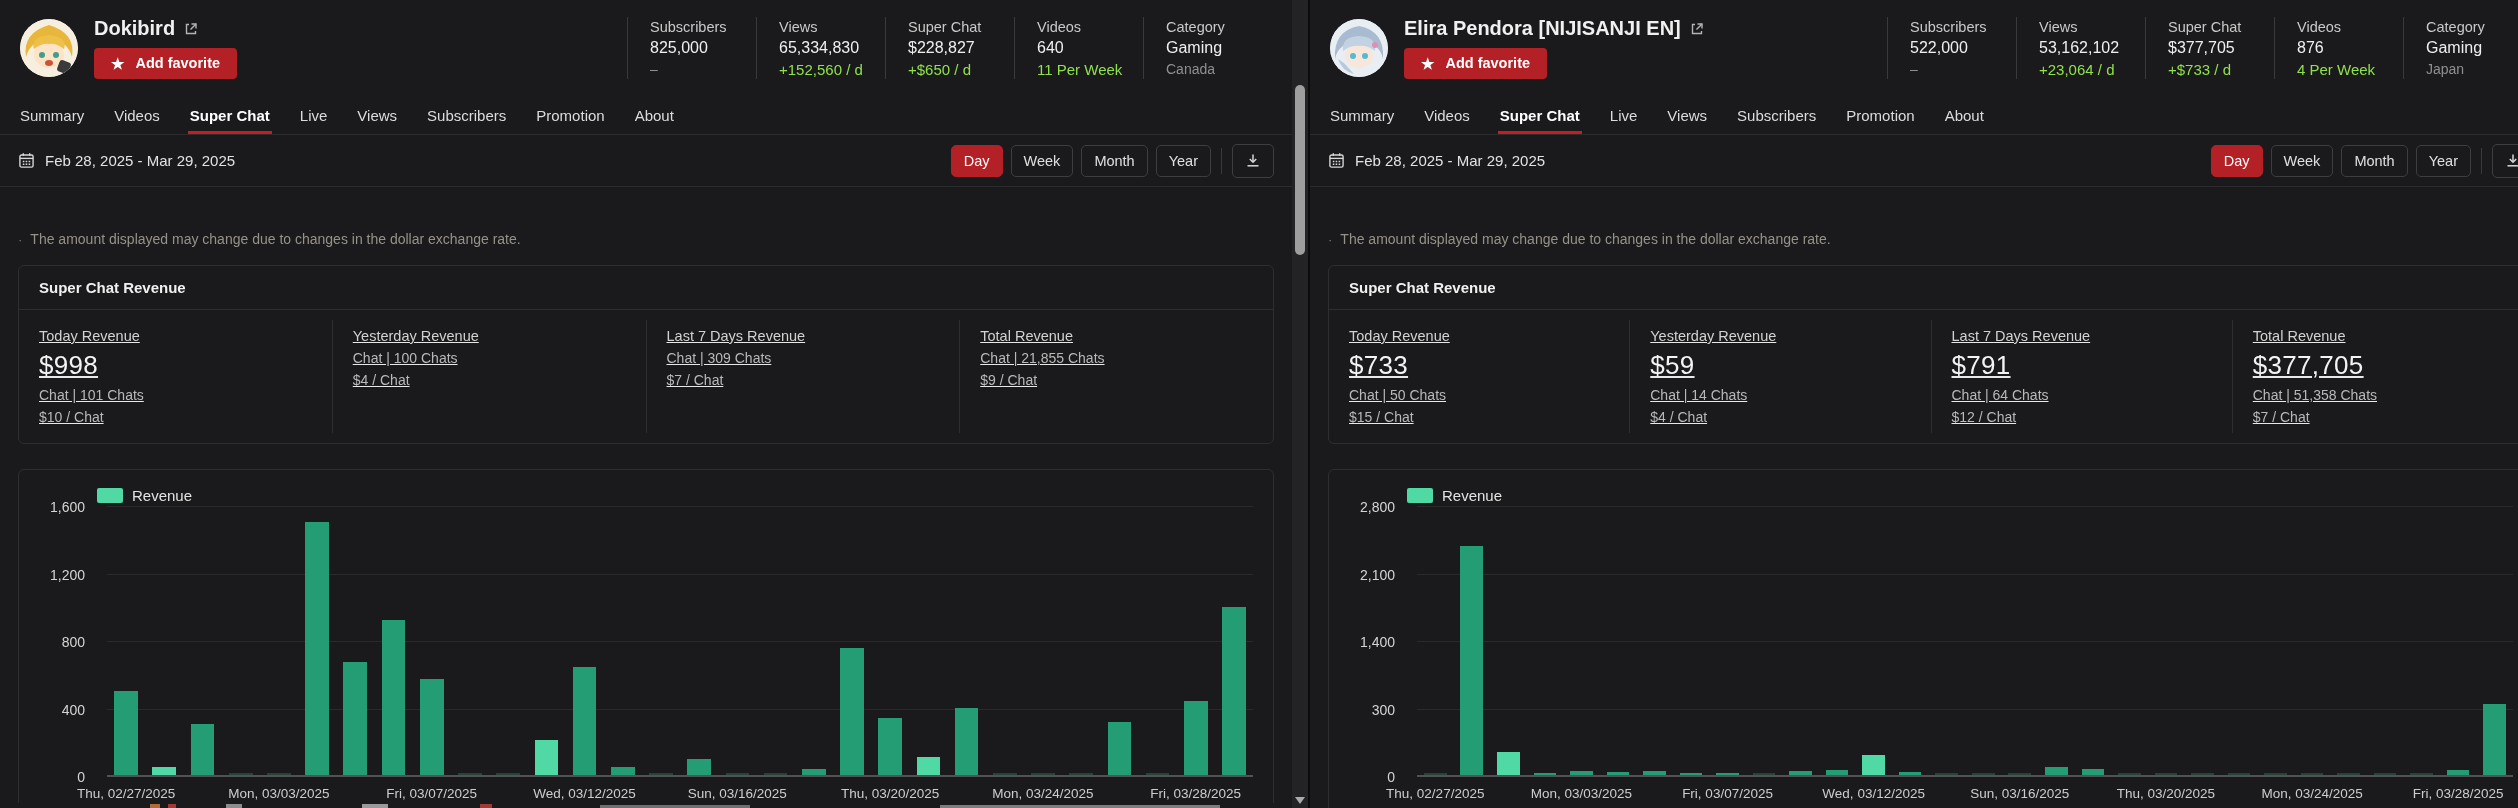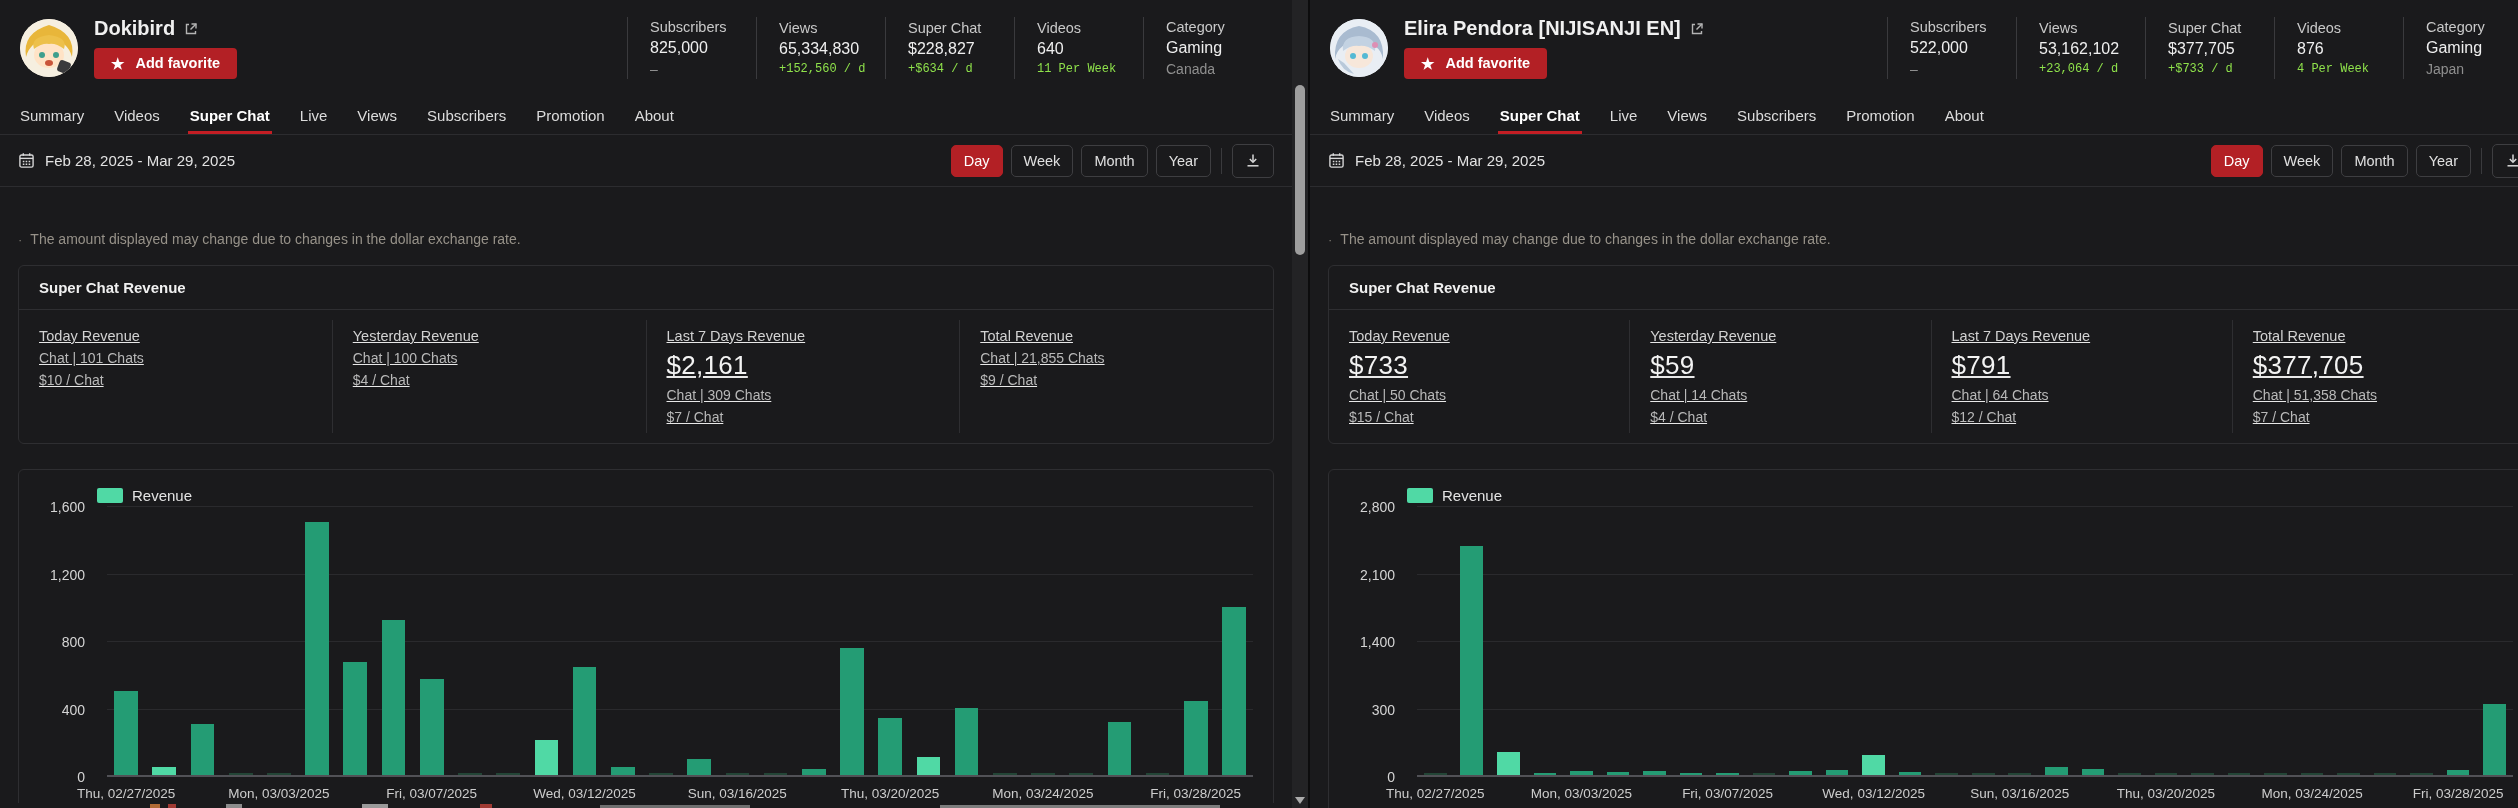--- a/index.html
+++ b/index.html
@@ -25,21 +25,21 @@
   .ext-ic{opacity:.85;margin-top:1px;}
   .fav-btn{margin-top:8px;display:flex;align-items:center;gap:11px;background:#b32025;color:#fff;border:none;
       border-radius:4px;padding:7px 17px 8px;font-size:14.5px;font-weight:bold;font-family:inherit;cursor:pointer;}
   .fav-btn .star{font-size:15px;line-height:1;}
   .stats{margin-left:auto;display:flex;align-items:stretch;height:62px;overflow:hidden;}
   .stat-col{border-left:1px solid #3a3a3d;padding:0 8px 0 22px;display:flex;flex-direction:column;
       justify-content:center;gap:4px;min-width:98px;}
   .stat-label{font-size:14.5px;color:#c9c9c9;white-space:nowrap;}
   .stat-value{font-size:16px;color:#efefef;white-space:nowrap;}
   .stat-sub{font-size:14px;white-space:nowrap;}
-  .stat-sub.green{color:#8fe24b;font-family:Liberation Mono, monospace;font-size:12px;}
+  .stat-sub.green{color:#8fe24b;font-family:Liberation Sans, sans-serif;font-size:15px;}
   .stat-sub.dim{color:#8f8f8f;}
 
   
   .tab-bar{display:flex;gap:30px;padding:0 20px;border-bottom:1px solid #2c2c2f;height:38px;
       align-items:stretch;font-size:15px;color:#dcdcdc;}
   .tab{position:relative;display:flex;align-items:center;cursor:pointer;white-space:nowrap;}
   .tab.active{font-weight:bold;color:#ffffff;}
   .tab.active::after{content:"";position:absolute;left:-2px;right:-2px;bottom:0;height:3px;background:#c41e24;}
 
   
@@ -136,21 +136,21 @@
 
           <div class="stat-col" data-name="stat-column">
             <div class="stat-label" data-name="stat-label">Views</div>
             <div class="stat-value" data-name="stat-value">65,334,830</div>
             <div class="stat-sub green" data-name="stat-sub-value">+152,560 / d</div>
           </div>
 
           <div class="stat-col" data-name="stat-column">
             <div class="stat-label" data-name="stat-label">Super Chat</div>
             <div class="stat-value" data-name="stat-value">$228,827</div>
-            <div class="stat-sub green" data-name="stat-sub-value">+$634 / d</div>
+            <div class="stat-sub green" data-name="stat-sub-value">+$650 / d</div>
           </div>
 
           <div class="stat-col" data-name="stat-column">
             <div class="stat-label" data-name="stat-label">Videos</div>
             <div class="stat-value" data-name="stat-value">640</div>
             <div class="stat-sub green" data-name="stat-sub-value">11 Per Week</div>
           </div>
 
           <div class="stat-col" data-name="stat-column">
             <div class="stat-label" data-name="stat-label">Category</div>
@@ -213,33 +213,33 @@
       <span class="note-bullet" data-name="note-bullet">·</span>
       <span data-name="note-text">The amount displayed may change due to changes in the dollar exchange rate.</span>
     </div>
 
     <div class="rev-card" data-name="super-chat-revenue-card">
       <div class="rev-title" data-name="revenue-card-title">Super Chat Revenue</div>
       <div class="rev-body" data-name="revenue-card-body">
 
           <div class="rev-stat" data-name="revenue-stat">
             <div class="rev-label" data-name="revenue-stat-label">Today Revenue</div>
+            <div class="rev-amount" data-name="revenue-amount">$998</div>
             <div class="rev-chats" data-name="revenue-chats">Chat | 101 Chats</div>
             <div class="rev-per" data-name="revenue-per-chat">$10 / Chat</div>
           </div>
 
           <div class="rev-stat" data-name="revenue-stat">
             <div class="rev-label" data-name="revenue-stat-label">Yesterday Revenue</div>
             <div class="rev-chats" data-name="revenue-chats">Chat | 100 Chats</div>
             <div class="rev-per" data-name="revenue-per-chat">$4 / Chat</div>
           </div>
 
           <div class="rev-stat" data-name="revenue-stat">
             <div class="rev-label" data-name="revenue-stat-label">Last 7 Days Revenue</div>
-            <div class="rev-amount" data-name="revenue-amount">$2,161</div>
             <div class="rev-chats" data-name="revenue-chats">Chat | 309 Chats</div>
             <div class="rev-per" data-name="revenue-per-chat">$7 / Chat</div>
           </div>
 
           <div class="rev-stat" data-name="revenue-stat">
             <div class="rev-label" data-name="revenue-stat-label">Total Revenue</div>
             <div class="rev-chats" data-name="revenue-chats">Chat | 21,855 Chats</div>
             <div class="rev-per" data-name="revenue-per-chat">$9 / Chat</div>
           </div>
         </div>

